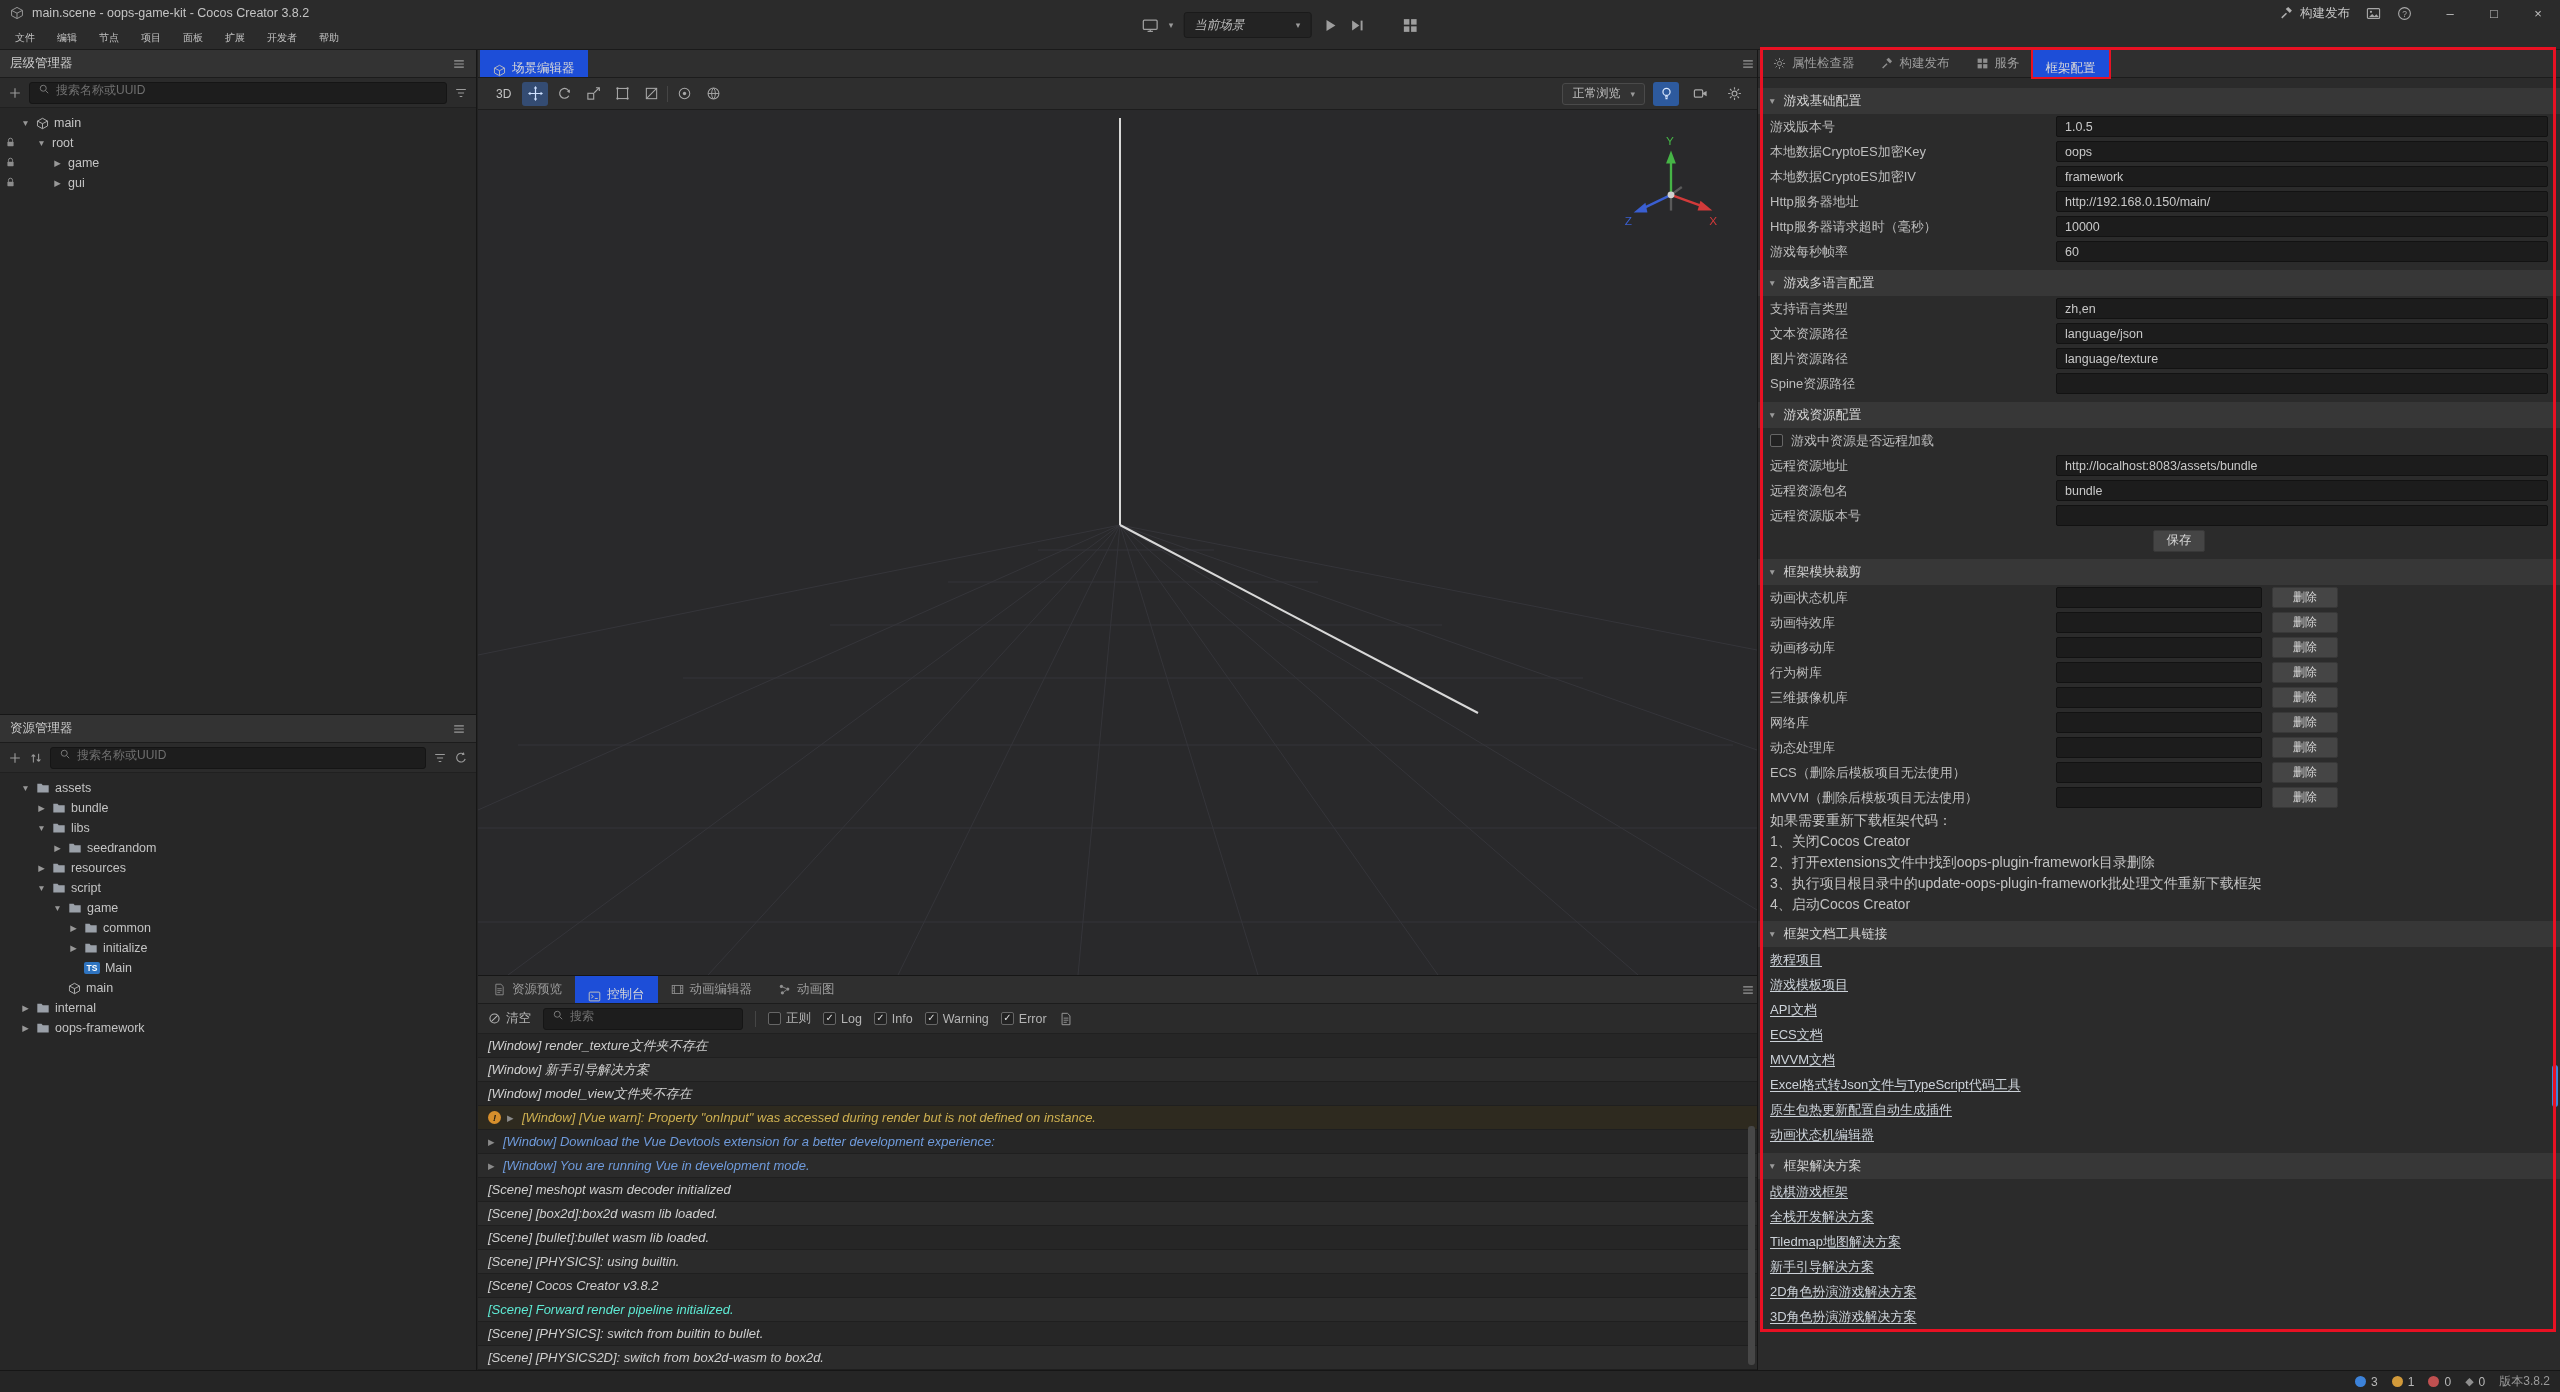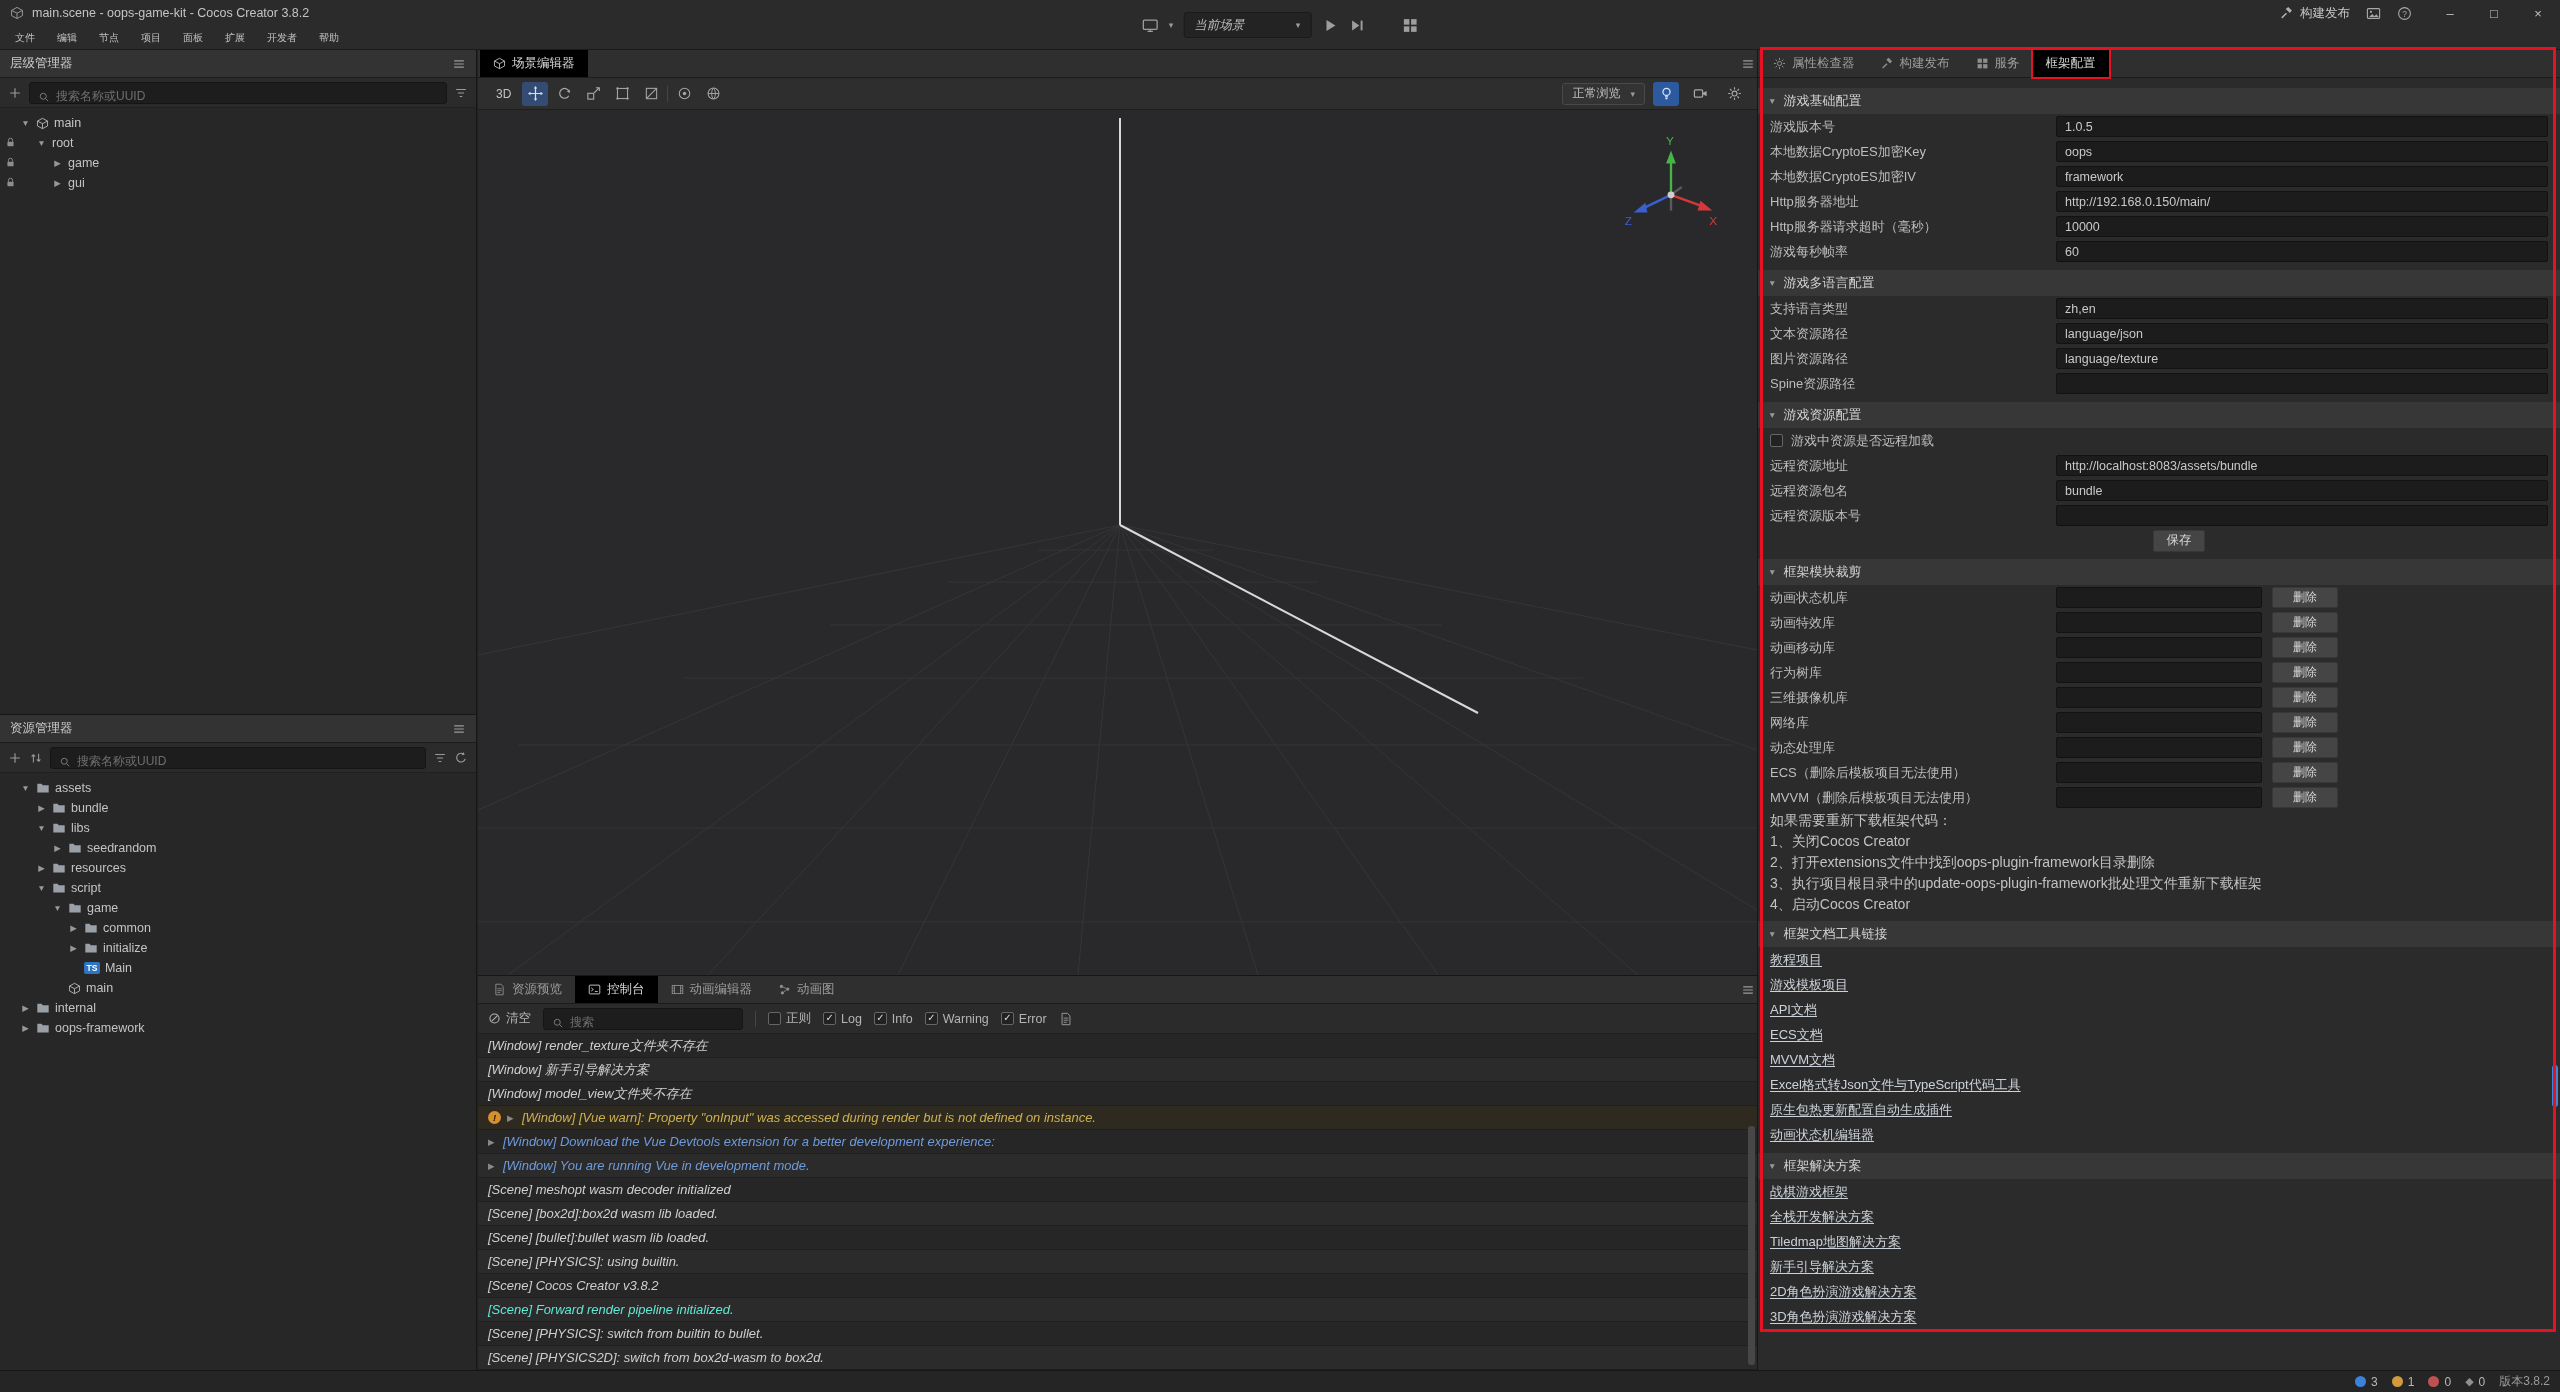--- a/index.html
+++ b/index.html
@@ -40,26 +40,26 @@
   .right-col  { position:absolute; left:1757px; top:50px; right:0; bottom:22px; background:#2b2b2b; border-left:1px solid #161616; }
 
   
   .panel-strip { height:28px; background:#333; border-bottom:1px solid #1c1c1c; display:flex; align-items:center;
                  gap:8px; padding:0 10px; color:#cdcdcd; font-size:12.5px; }
   .strip-icn { width:14px; height:14px; color:#9a9a9a; }
   .tabs-strip { height:28px; background:#2f2f2f; border-bottom:1px solid #1c1c1c; display:flex; align-items:stretch; padding:0 2px; }
   .tabs-holder { display:flex; align-items:stretch; }
   .tab { display:flex; align-items:center; gap:6px; padding:0 13px; font-size:12.5px; color:#9d9d9d; position:relative; }
   .tab .icn { width:13px; height:13px; color:#8f8f8f; }
-  .tab.active { background:#000000; color:#d8d8d8; }
+  .tab.active { background:#1d4ed8; color:#d8d8d8;align-items:flex-end; }
   .tab.active .icn { color:#c0c0c0; }
   .tab.annotated { outline:2px solid #e81123; outline-offset:0; z-index:5; }
   .search-row { height:30px; display:flex; align-items:center; gap:7px; padding:0 8px; background:#2b2b2b; border-bottom:1px solid #202020; }
   .sr-icn { width:14px; height:14px; color:#9a9a9a; }
-  .search-box { flex:1; display:flex; align-items:flex-end; gap:6px; background:#1d1d1d; border:1px solid #151515;
+  .search-box { flex:1; display:flex; align-items:flex-start; gap:6px; background:#1d1d1d; border:1px solid #151515;
                 border-radius:3px; height:22px; padding:0 8px; }
   .sb-icn { width:12px; height:12px; color:#7a7a7a; }
   .search-input { flex:1; background:transparent; border:none; outline:none; color:#bdbdbd; font-size:12px; font-family:inherit; min-width:0; }
   .search-input::placeholder { color:#6f6f6f; }
 
   
   .tree { padding-top:5px; }
   .tree-row { position:relative; height:20px; display:flex; align-items:center; gap:5px; padding-right:8px;
               font-size:12.5px; color:#c4c4c4; }
   .tree-row .lock { position:absolute; left:5px; top:4px; width:11px; height:11px; color:#8d8d8d; }

